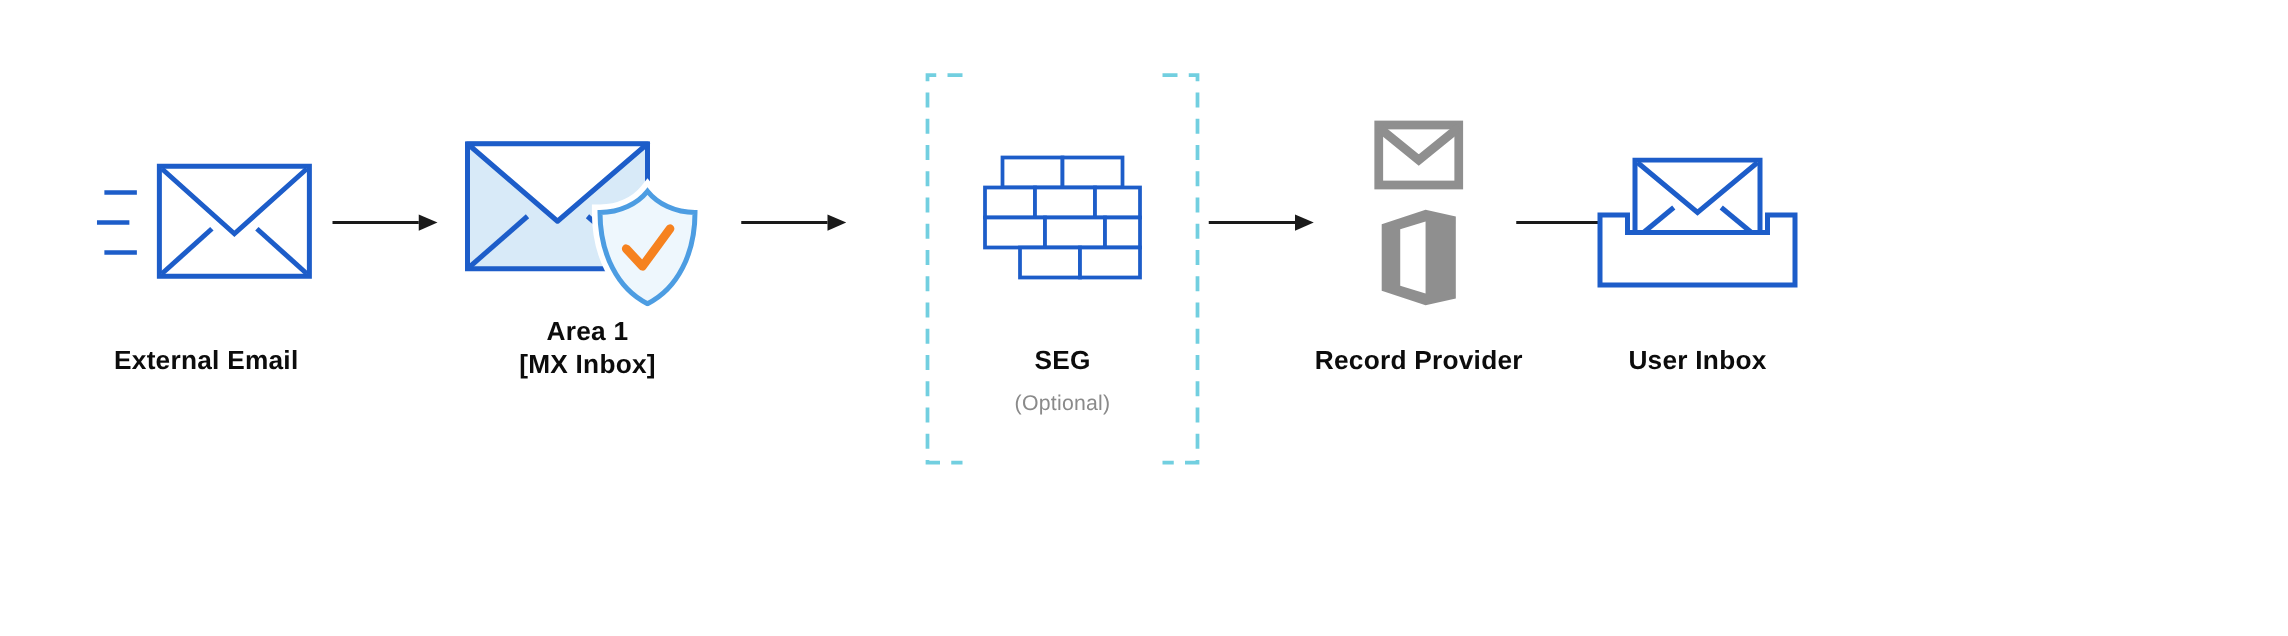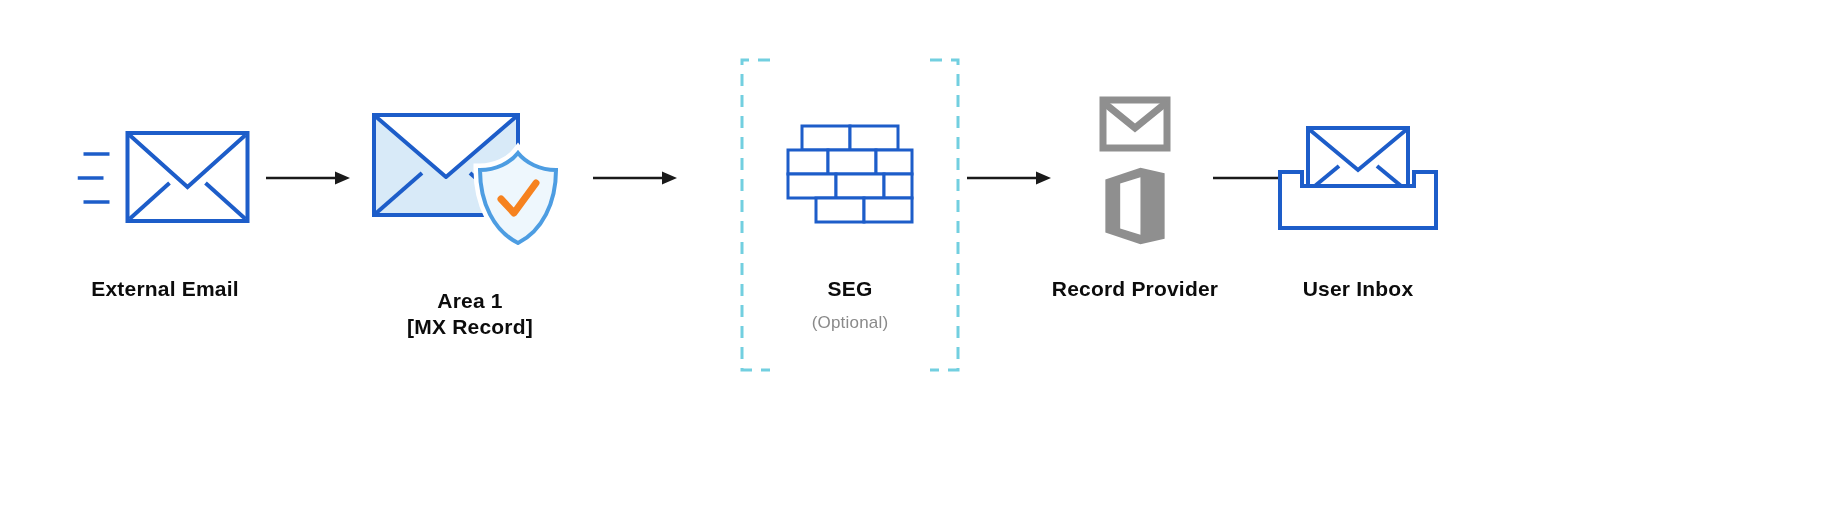--- a/index.html
+++ b/index.html
@@ -1,20 +1,20 @@
 <!DOCTYPE html>
 <html style="--blue: #1d5dc9; --light-blue: #d8eaf8; --shield-blue: #4d9de2; --shield-fill: #eef7fd; --orange: #f6821f; --cyan: #72cfe0; --gray: #8f8f8f; --arrow: #1a1a1a; --muted: #8a8a8a;"><head>
 <meta charset="utf-8">
 <style>
   html,body{margin:0;padding:0;background:#fff;}
   .canvas{position:relative;width:1830px;height:509px;background:#ffffff;font-family:"Liberation Sans",sans-serif;overflow:hidden;}
   .node{position:absolute;top:0;height:100%;}
   .icon{position:absolute;left:50%;transform:translateX(-50%);}
   .label{position:absolute;top:277px;left:0;width:100%;text-align:center;font-size:21px;font-weight:600;color:#0c0c0c;letter-spacing:.2px;}
-  .label.multi{top:288px;line-height:26px;}
+  .label.multi{top:253px;line-height:26px;}
   .subline{font-size:17px;font-weight:400;color:var(--muted);margin-top:12px;}
   .arrow{position:absolute;top:168px;}
   .bracket{position:absolute;}
 
   
   .stroke-blue{stroke:var(--blue);}
   .stroke-shield{stroke:var(--shield-blue);}
   .stroke-orange{stroke:var(--orange);}
   .stroke-cyan{stroke:var(--cyan);}
   .stroke-gray{stroke:var(--gray);}
@@ -58,21 +58,21 @@
       <line class="stroke-blue" x1="2" y1="102" x2="50" y2="60" stroke-width="4"></line>
       <line class="stroke-blue" x1="146" y1="102" x2="98" y2="60" stroke-width="4"></line>
       <g transform="translate(102,38)">
         <path class="fill-white" d="M44,2 C52,12 66,19 82,19 C82,52 68,80 44,92 C20,80 6,52 6,19 C22,19 36,12 44,2 Z" stroke="#ffffff" stroke-width="13"></path>
         <path class="fill-shield stroke-shield" d="M44,2 C52,12 66,19 82,19 C82,52 68,80 44,92 C20,80 6,52 6,19 C22,19 36,12 44,2 Z" stroke-width="4"></path>
         <polyline class="no-fill stroke-orange" points="27,48 40,62 62,32" stroke-width="7" stroke-linecap="round" stroke-linejoin="round"></polyline>
       </g>
     </svg>
     <div class="label multi">
       <div>Area 1</div>
-      <div>[MX Record]</div>
+      <div>[MX Inbox]</div>
     </div>
   </div>
 
   <svg class="arrow" style="left:592px;" width="86" height="20" viewBox="0 0 86 20">
     <line class="stroke-arrow" x1="1" y1="10" x2="70" y2="10" stroke-width="2.5"></line>
     <polygon class="fill-arrow" points="70,3.5 85,10 70,16.5"></polygon>
   </svg>
 
   <div class="node" style="left:740px;width:220px;">
     <svg class="bracket" style="left:0;top:58px;" width="220" height="314" viewBox="0 0 220 314">

